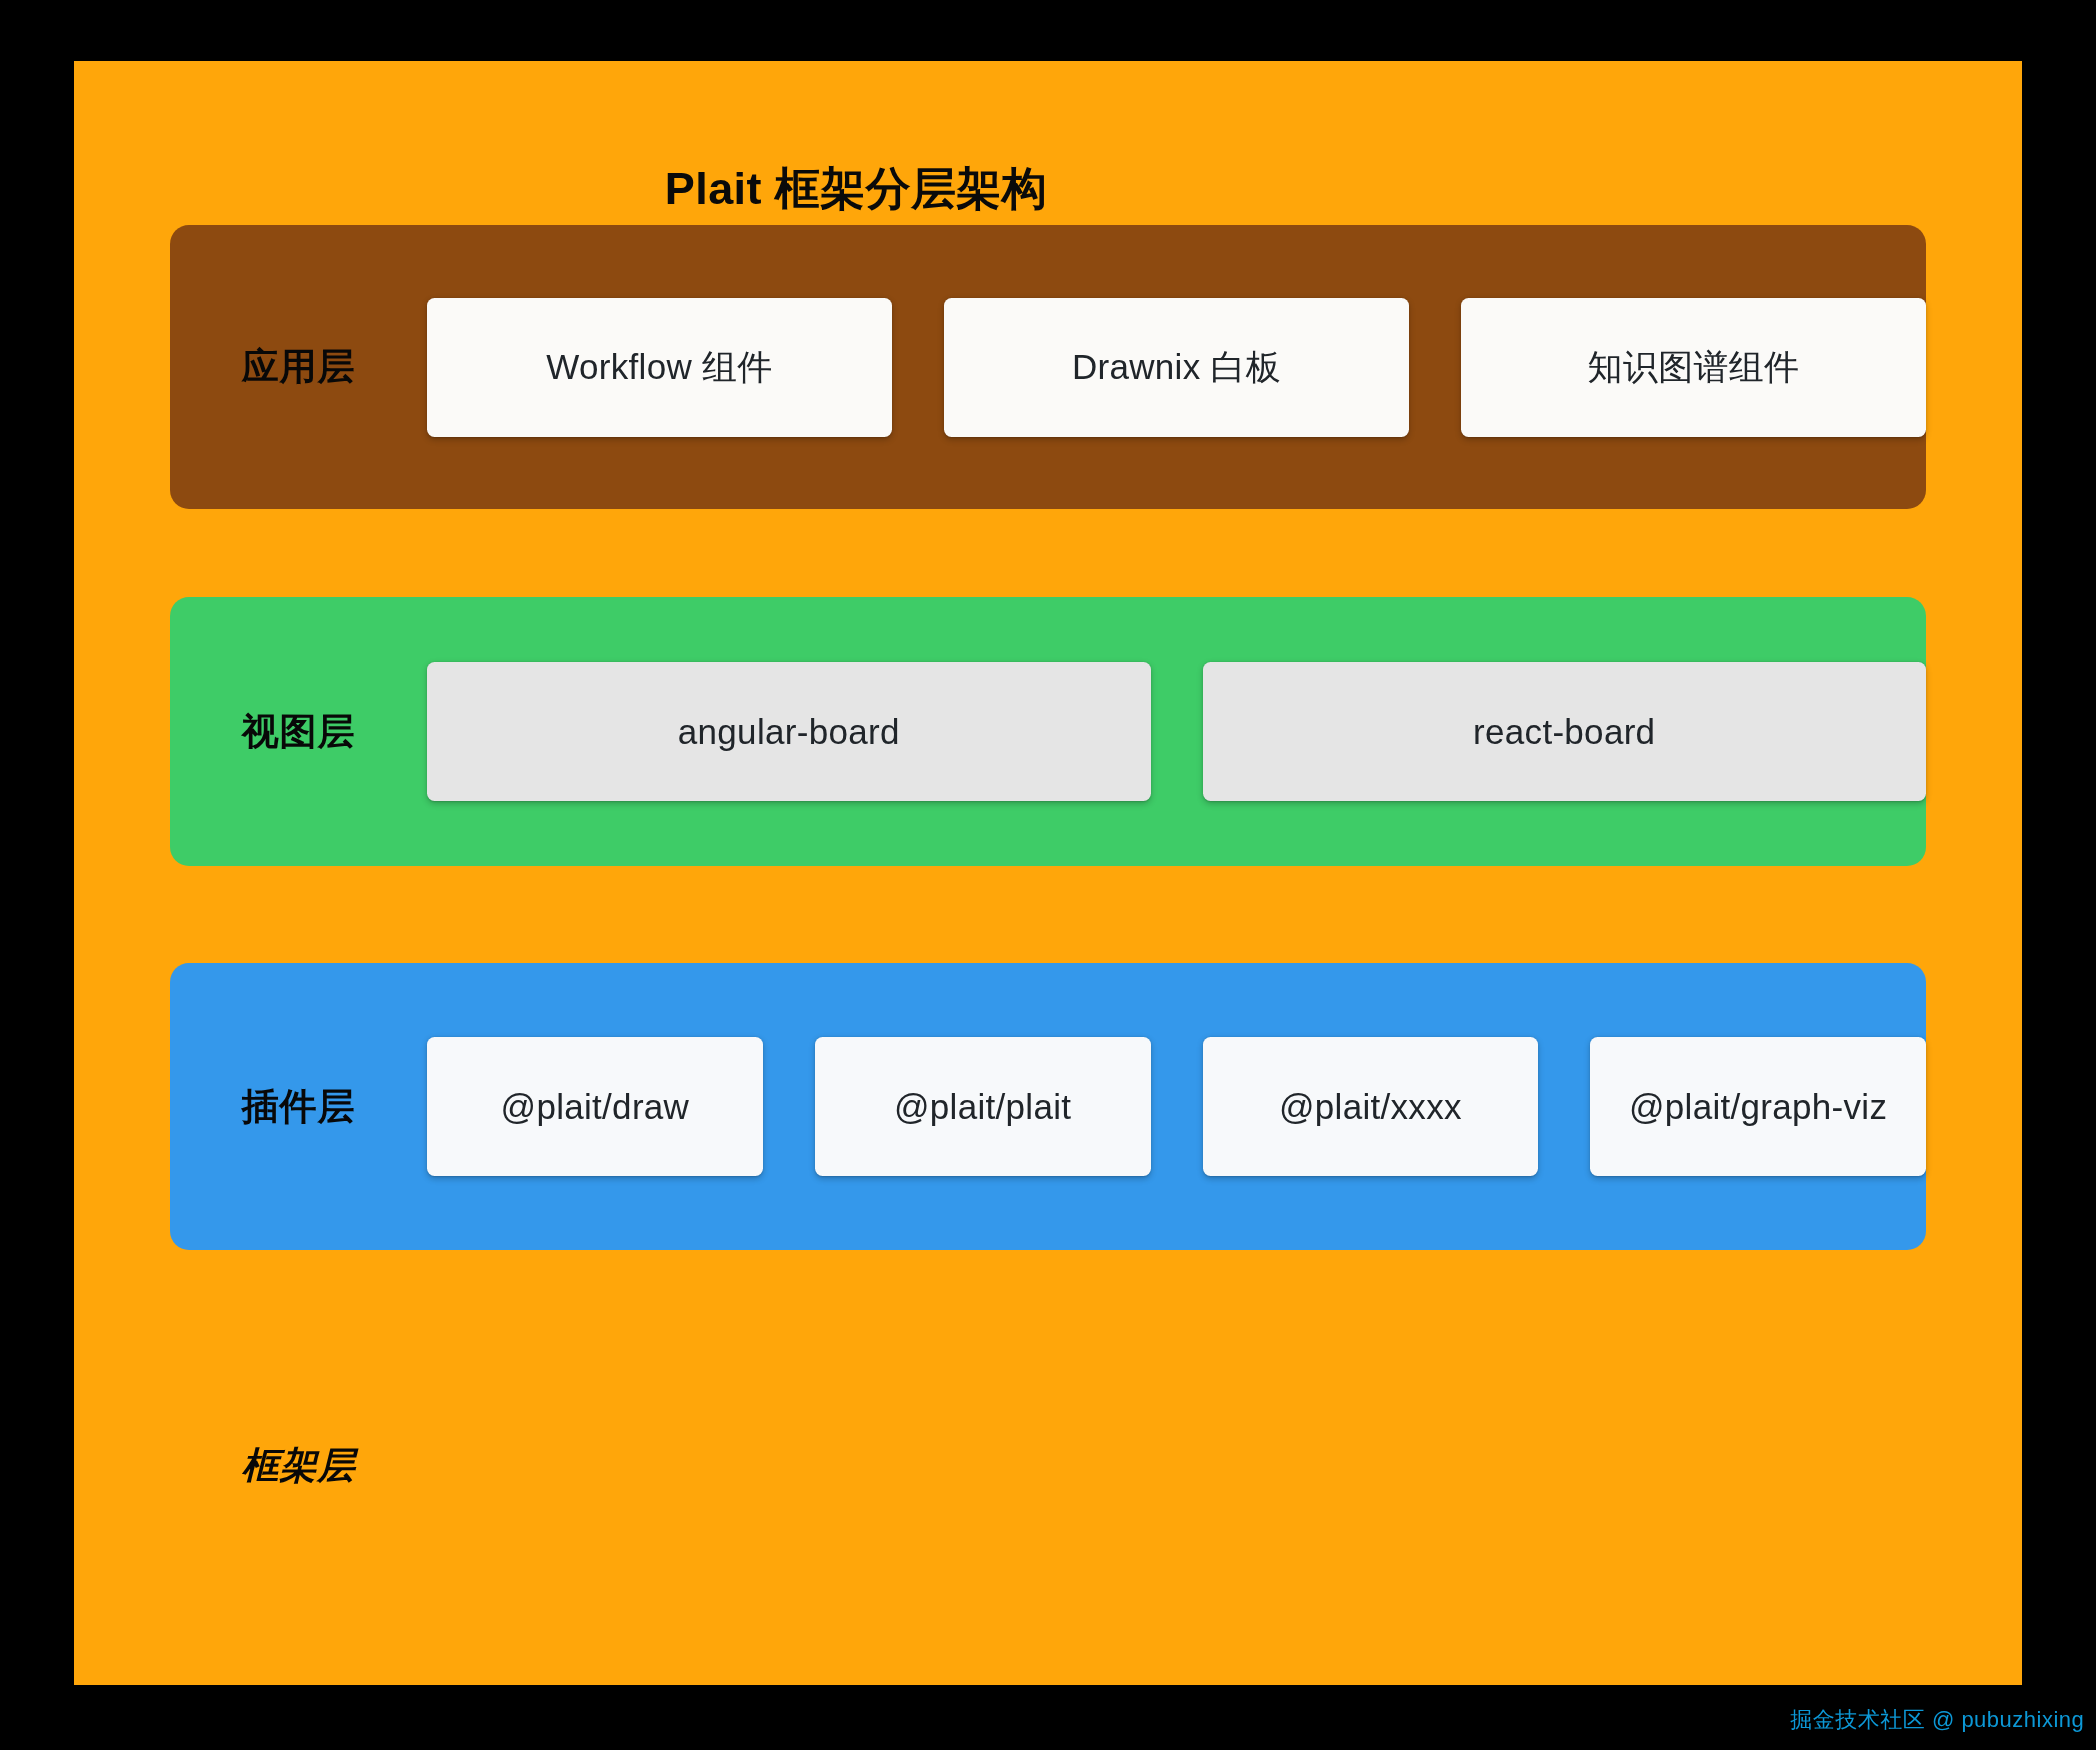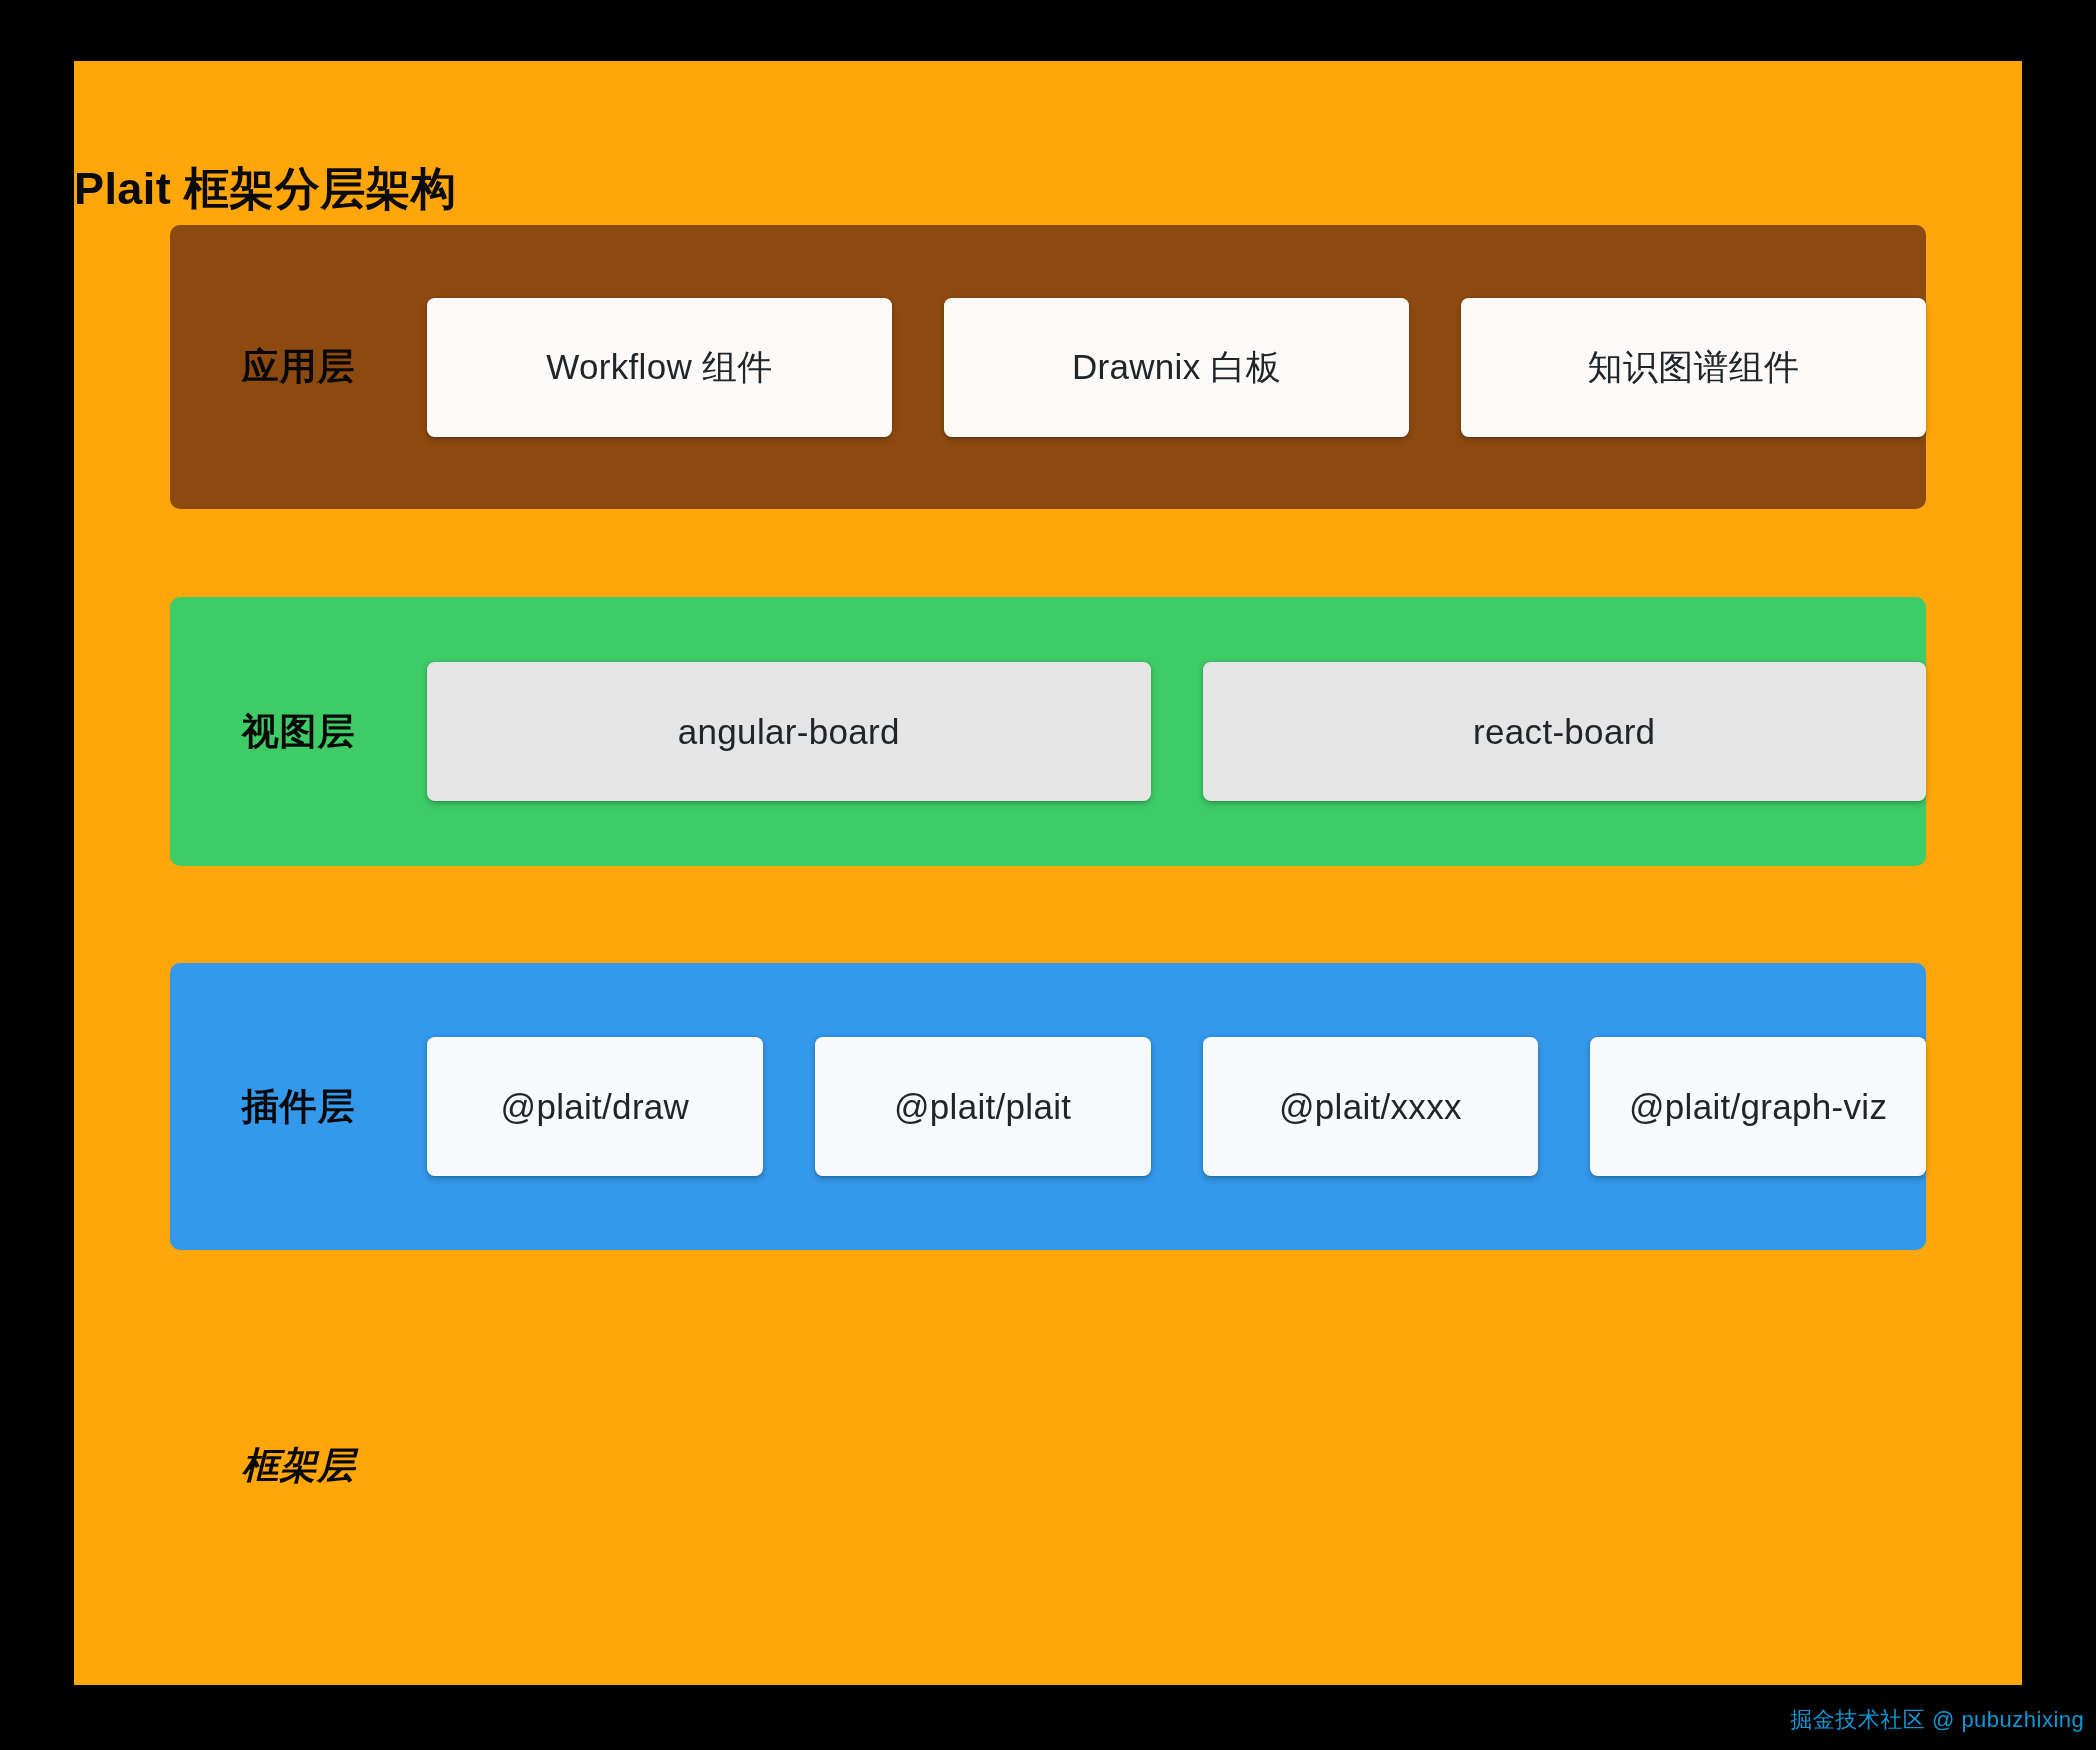--- a/index.html
+++ b/index.html
@@ -30,34 +30,34 @@
     height: 1624px;
     background: #FFA60A;
   }
 
   
   #diagram-title {
     position: absolute;
     left: 0;
     top: 101px;
     width: 1564px;
-    text-align: left;
+    text-align: center;
     font-size: 45px;
     font-weight: 700;
     color: #0a0a0a;
     letter-spacing: 0.4px;
     line-height: 1.2;
   }
 
   
   .layer-band {
     position: absolute;
     left: 96px;           
     width: 1756px;         
-    border-radius: 10px;
+    border-radius: 19px;
     display: flex;
     align-items: center;
   }
   .layer-band.band-app    { top: 164px; height: 284px; background: #8D4A10; }
   .layer-band.band-view   { top: 536px; height: 269px; background: #3ECC67; }
   .layer-band.band-plugin { top: 902px; height: 287px; background: #3498EB; }
   .layer-band.band-core   { top: 1296px; height: 218px; background: transparent; font-style: italic; }
 
   
   .layer-label {

